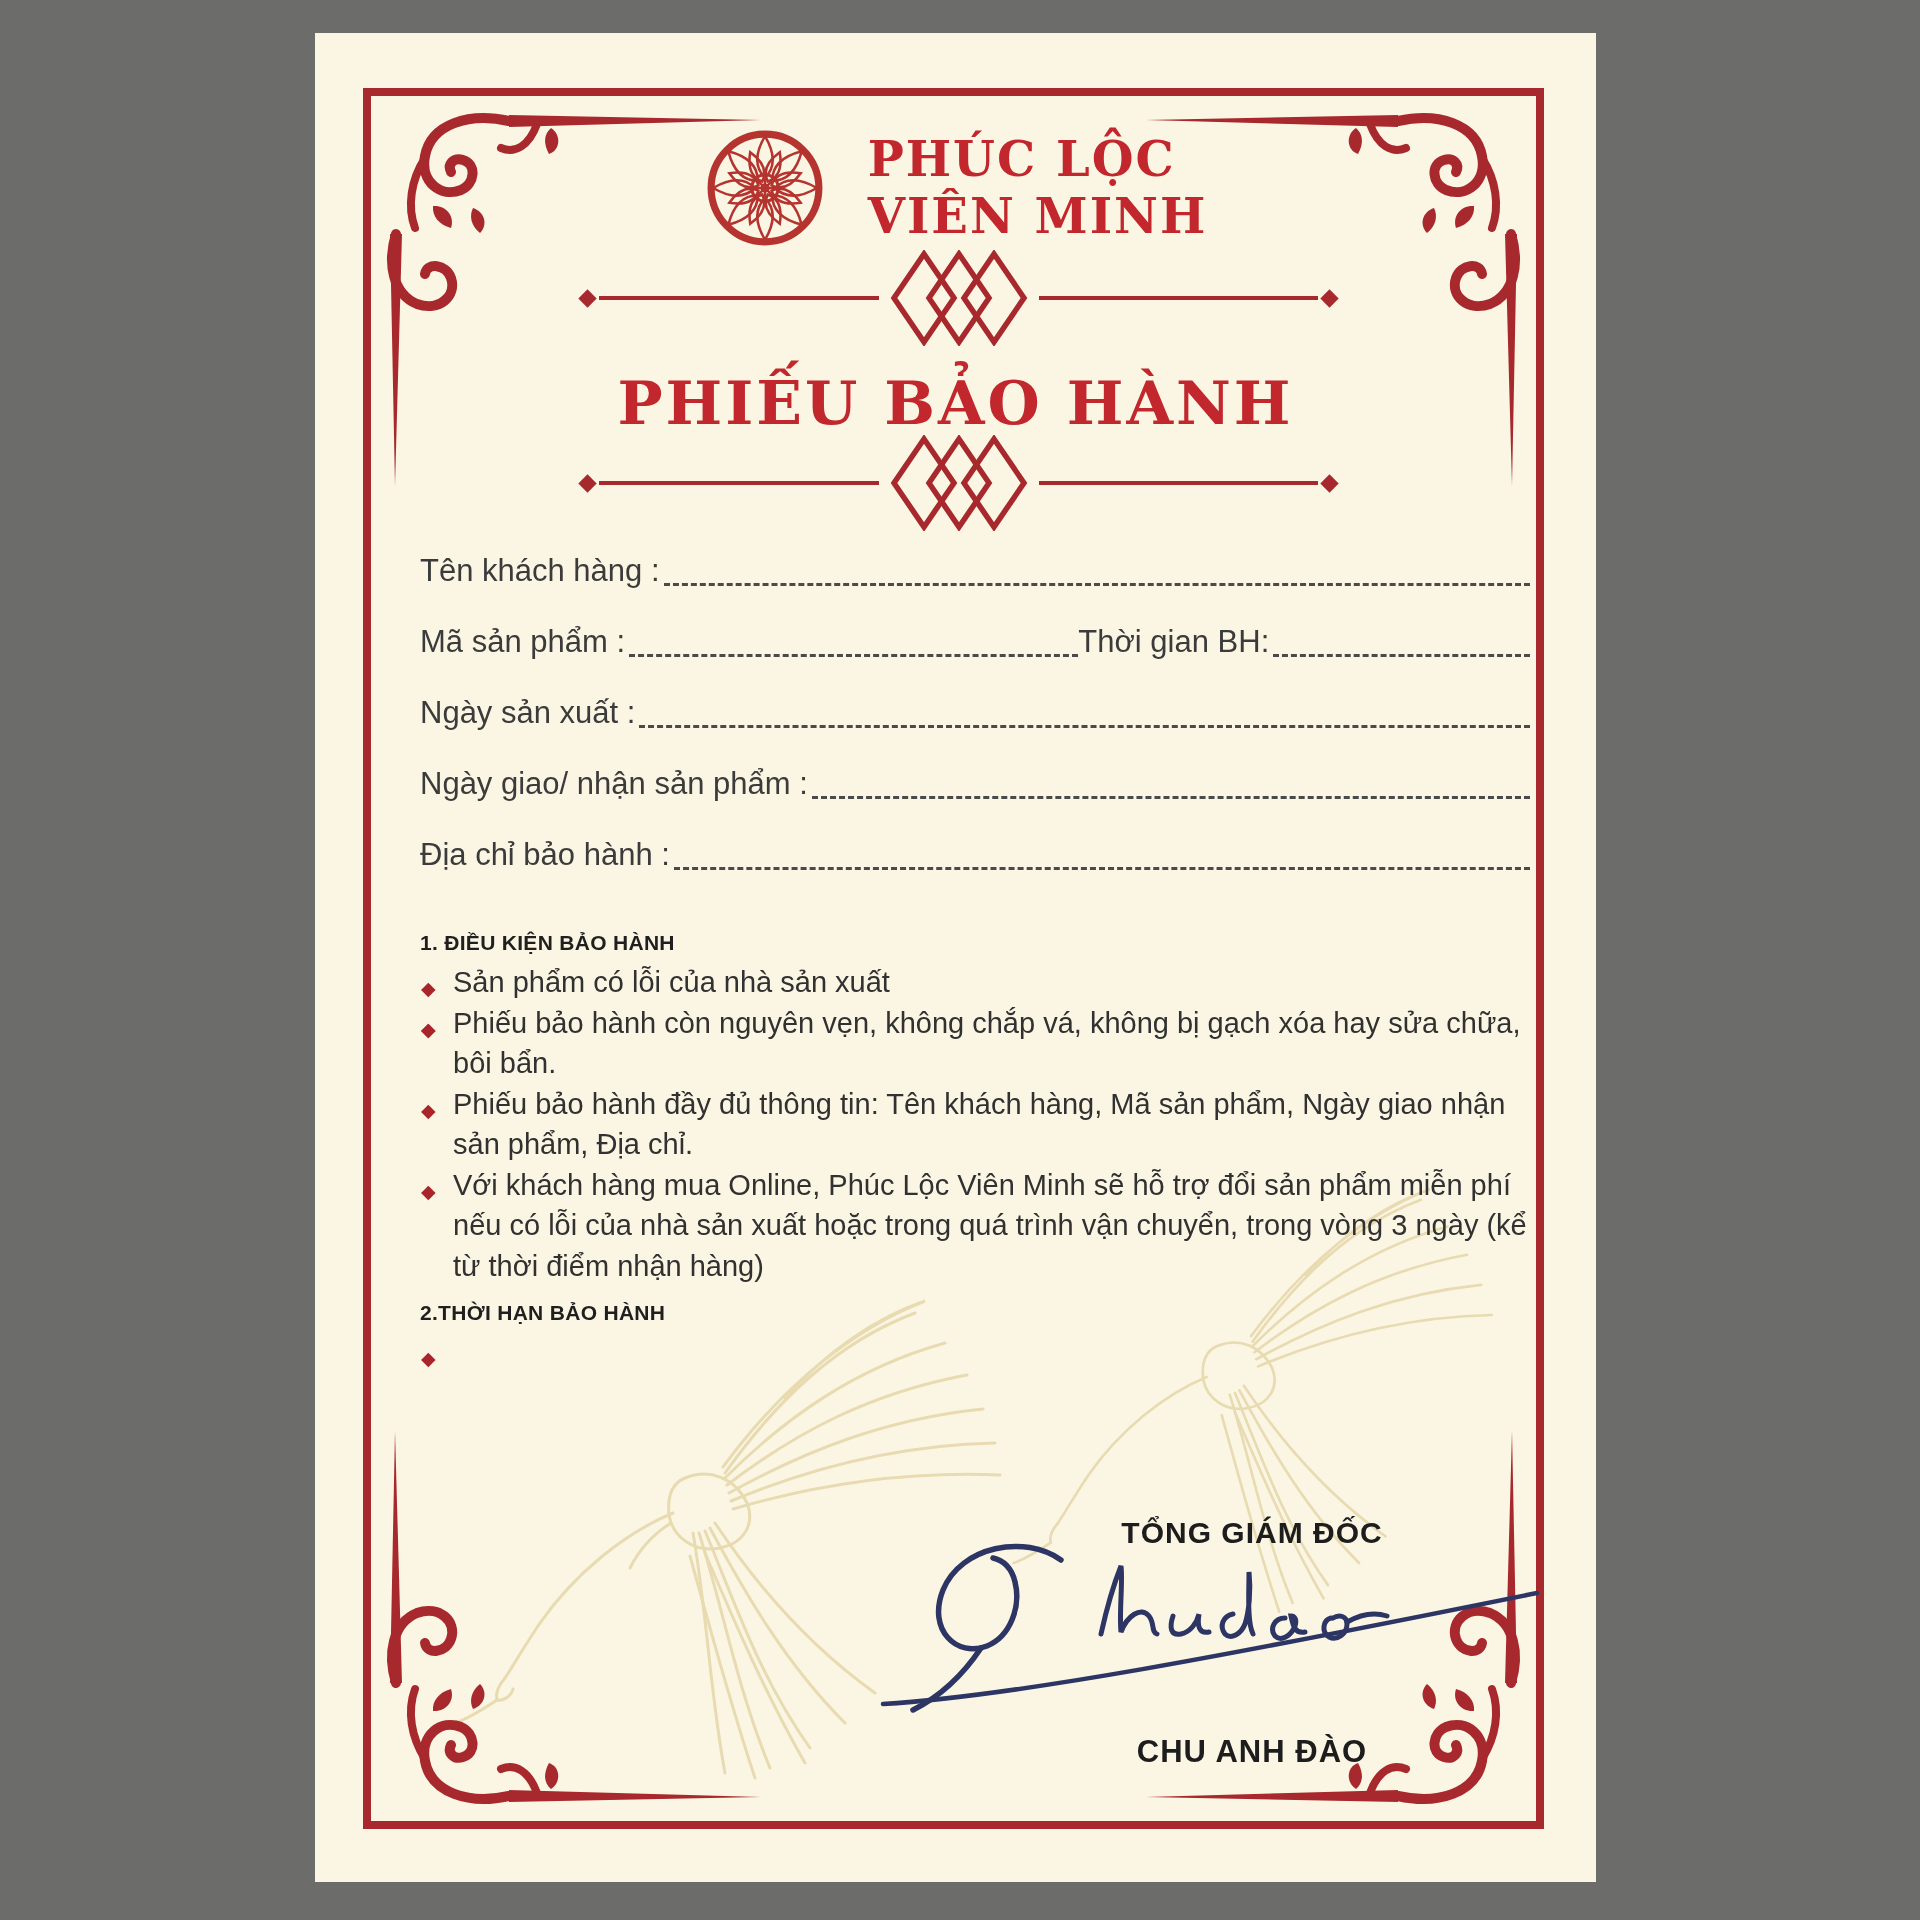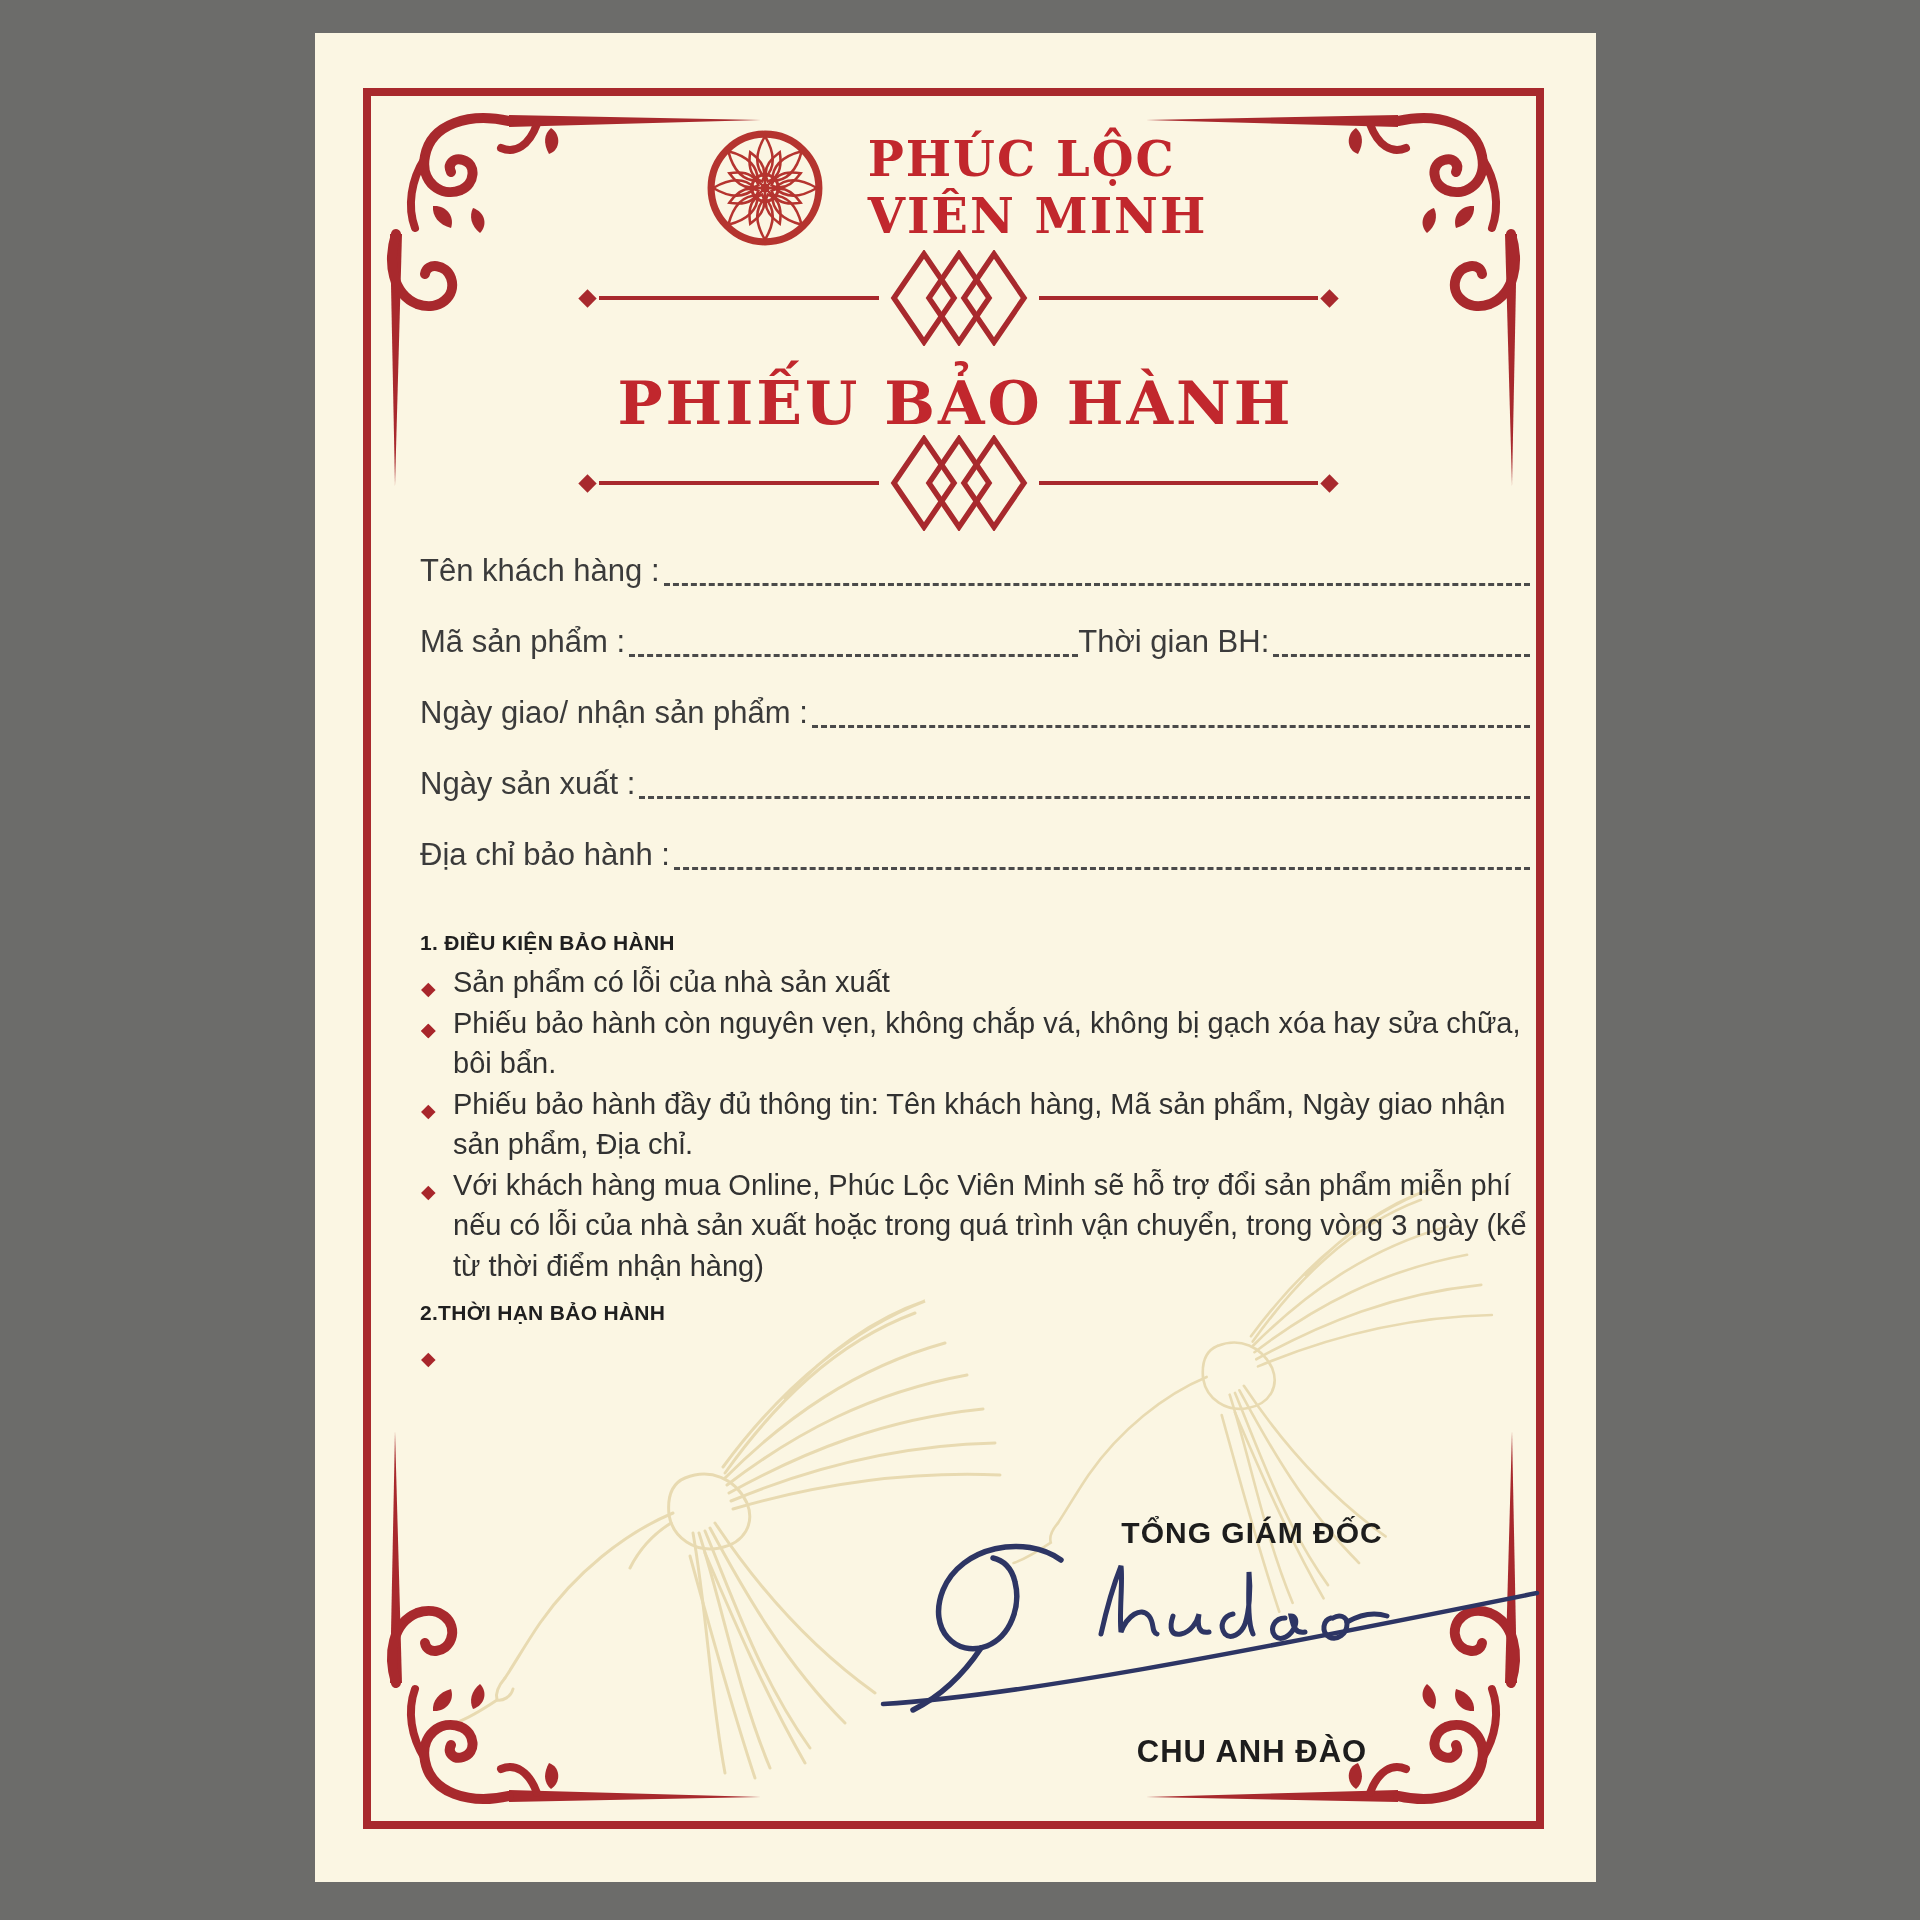--- a/index.html
+++ b/index.html
@@ -220,25 +220,25 @@
           <span class="lbl">Tên khách hàng :</span>
           <span class="dots"></span>
         </div>
         <div class="frow">
           <span class="lbl">Mã sản phẩm :</span>
           <span class="dots mid"></span>
           <span class="lbl">Thời gian BH:</span>
           <span class="dots"></span>
         </div>
         <div class="frow">
+          <span class="lbl">Ngày sản xuất :</span>
+          <span class="dots"></span>
+        </div>
+        <div class="frow">
           <span class="lbl">Ngày giao/ nhận sản phẩm :</span>
-          <span class="dots"></span>
-        </div>
-        <div class="frow">
-          <span class="lbl">Ngày sản xuất :</span>
           <span class="dots"></span>
         </div>
         <div class="frow">
           <span class="lbl">Địa chỉ bảo hành :</span>
           <span class="dots"></span>
         </div>
       </div>
 
       <div class="terms">
         <h2>1. ĐIỀU KIỆN BẢO HÀNH</h2>

